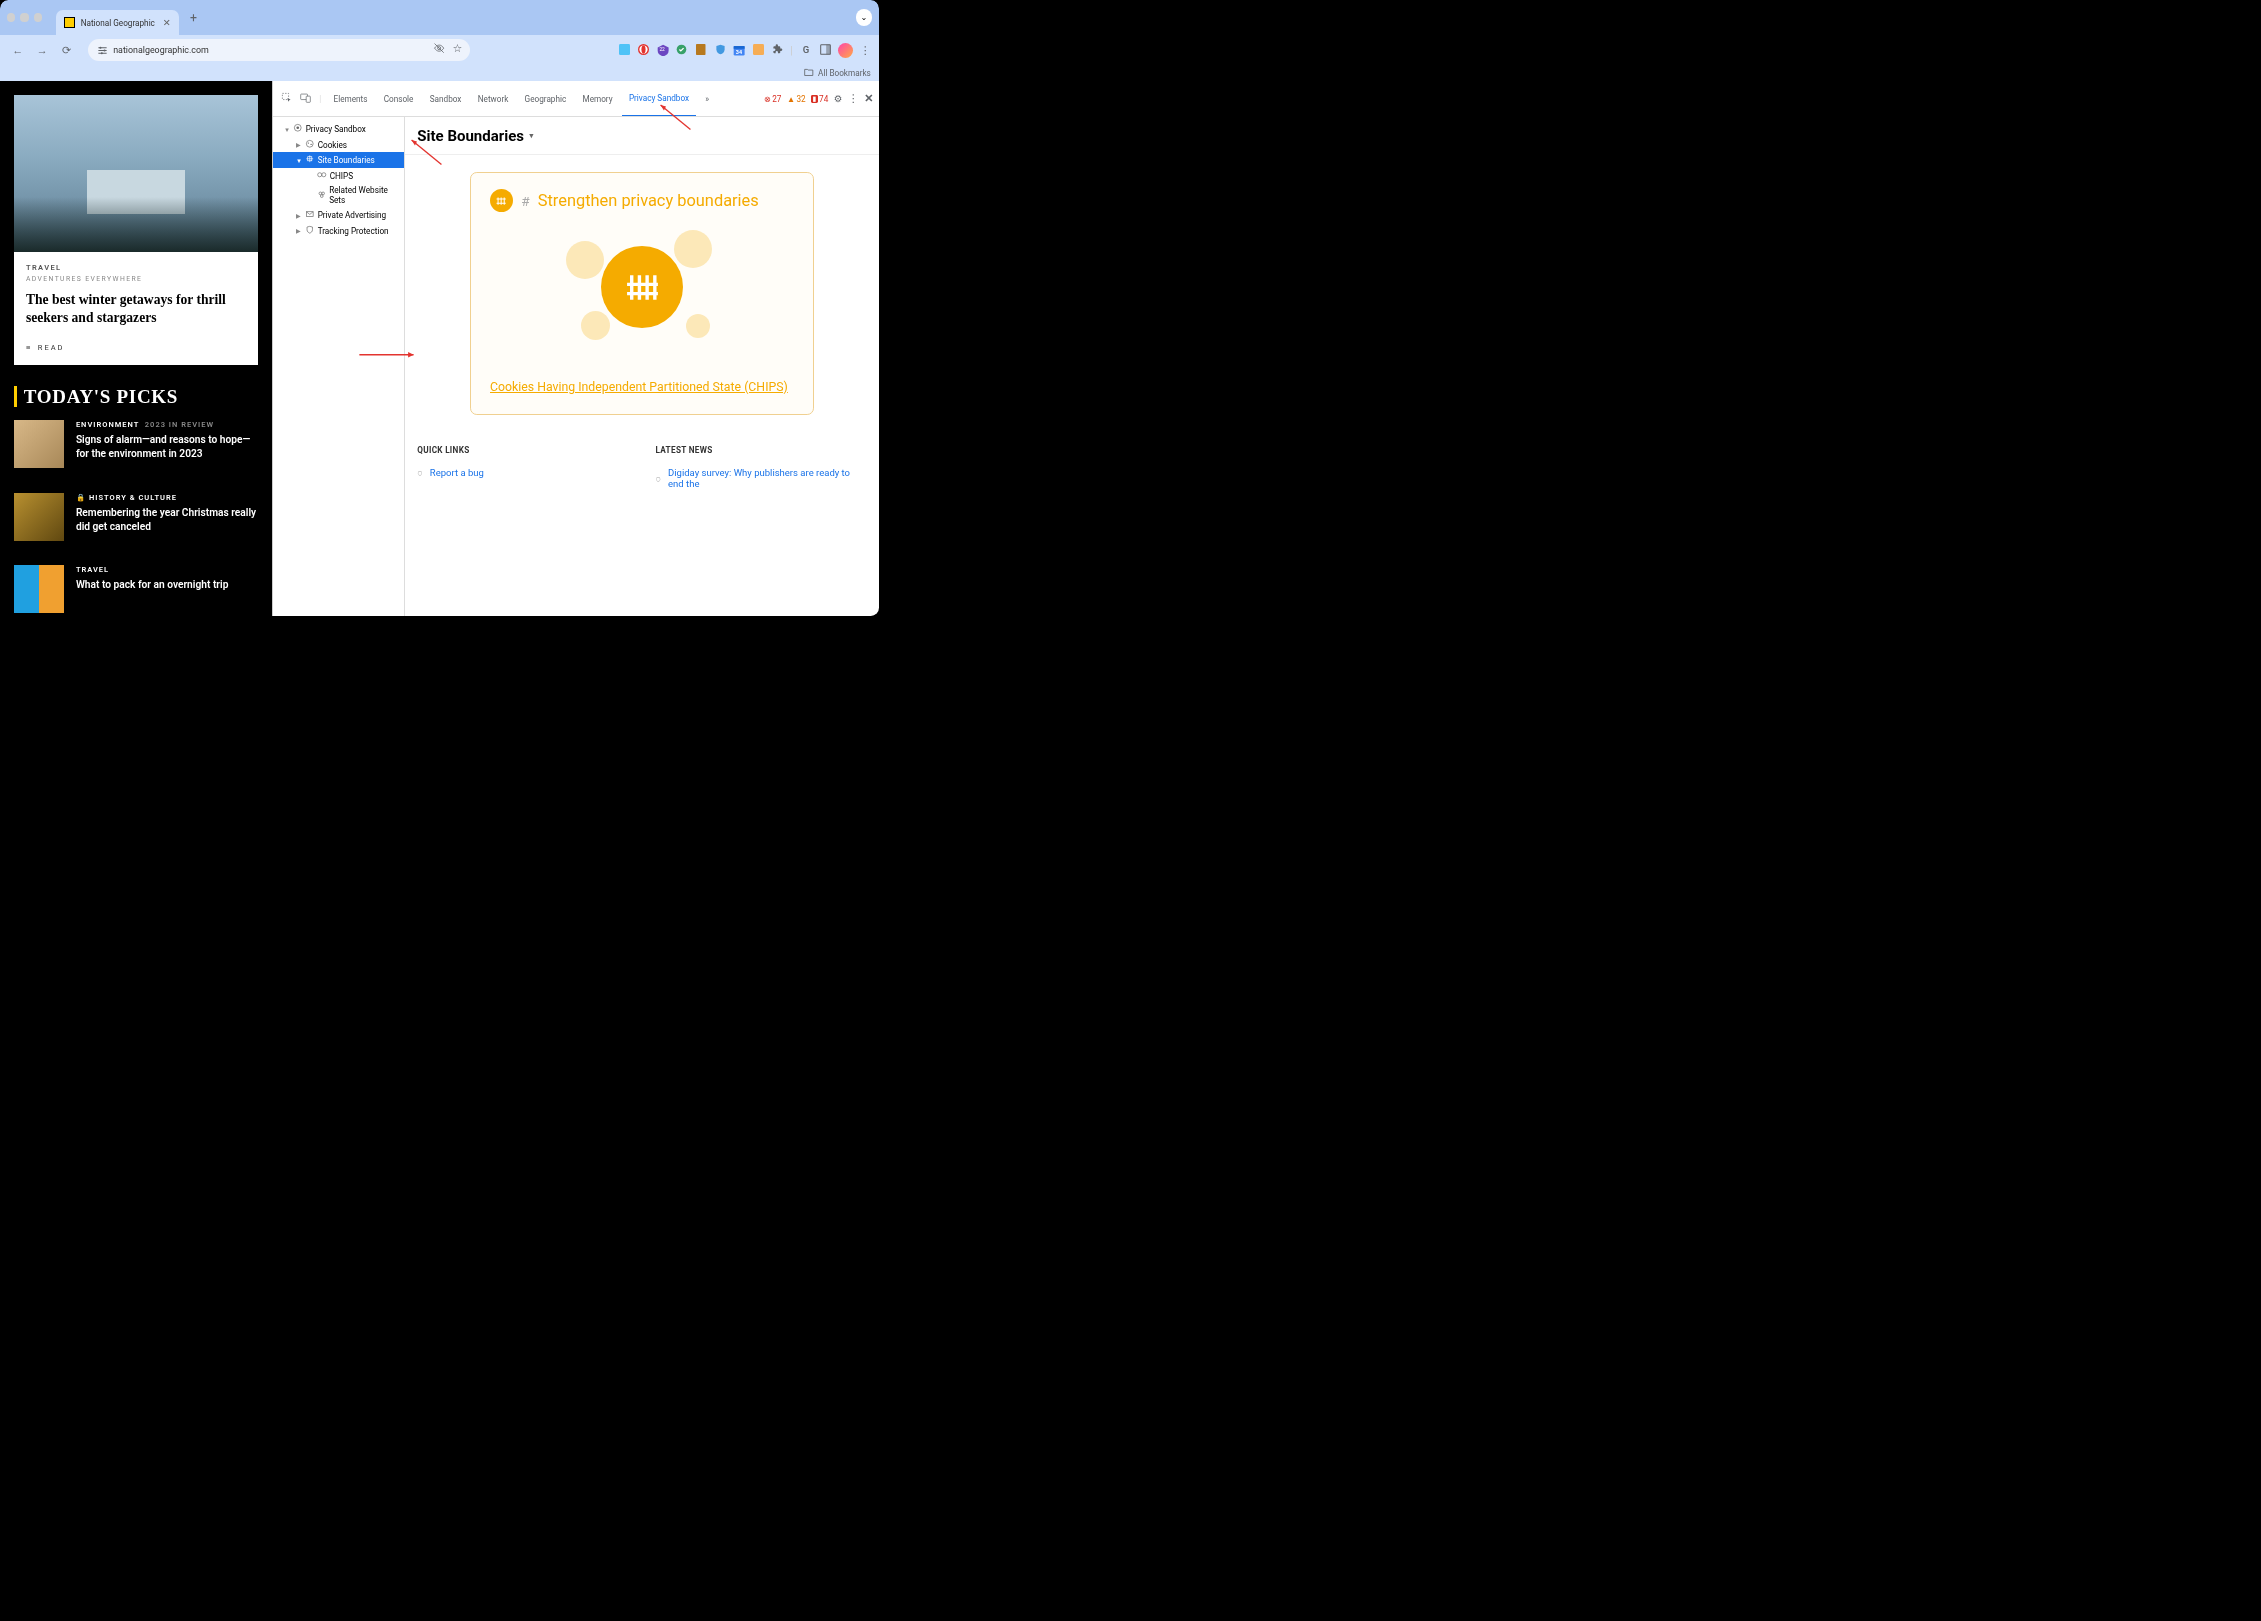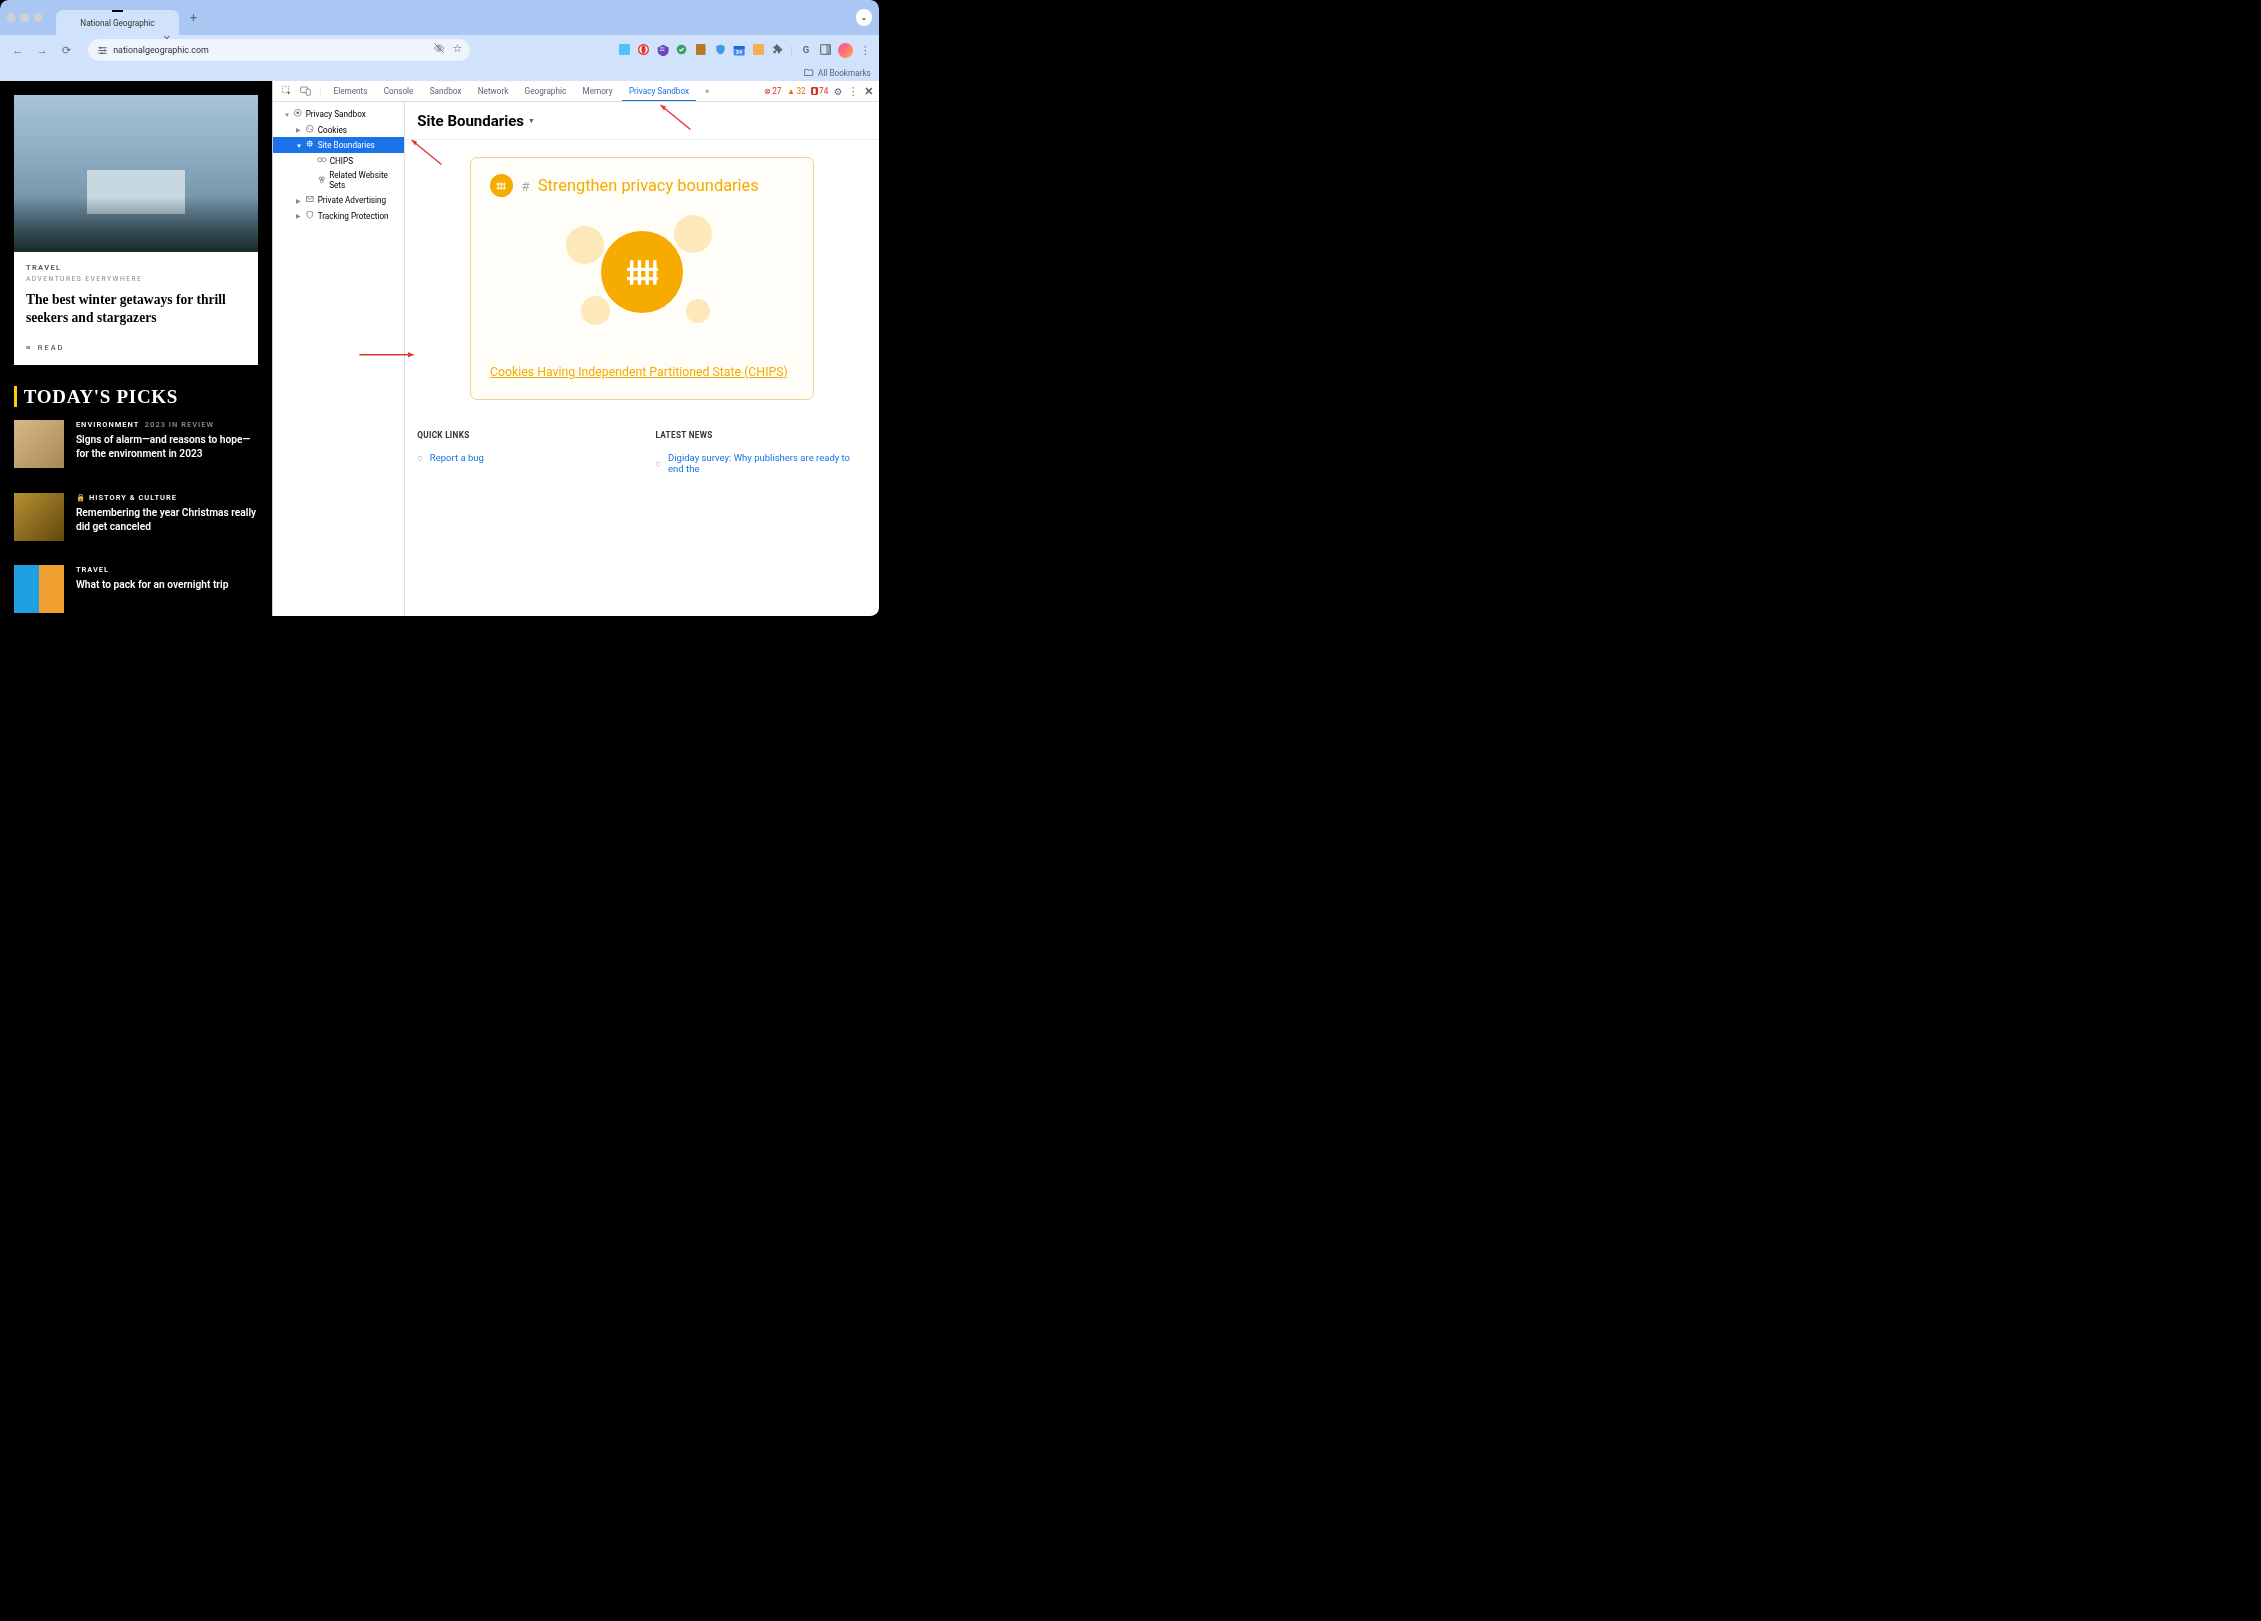--- a/index.html
+++ b/index.html
@@ -2,21 +2,21 @@
 <html style="font-size:11px"><head>
 <meta charset="utf-8">
 <style>
 * { margin: 0; padding: 0; box-sizing: border-box; font-family: -apple-system, BlinkMacSystemFont, "Segoe UI", Roboto, sans-serif; }
 body { background: #000; width: 879px; height: 616px; overflow: hidden; border-radius: 8.2px; }
 
 
 .browser-chrome { background: #aac7f3; height: 35px; display: flex; align-items: center; padding: 0 6.8px; border-radius: 8.2px 8.2px 0 0; }
 .traffic-lights { display: flex; gap: 5.5px; margin-right: 13.6px; }
 .traffic-light { width: 8.2px; height: 8.2px; border-radius: 50%; background: #d0d0d0; }
-.browser-tab { background: #d1e2fc; height: 24.5px; border-radius: 6.8px 6.8px 0 0; display: flex; align-items: center; padding: 0 8.2px; gap: 5.5px; min-width: 123px; margin-top: 10.2px; flex-direction: column; }
+.browser-tab { background: #d1e2fc; height: 24.5px; border-radius: 6.8px 6.8px 0 0; display: flex; align-items: center; padding: 0 8.2px; gap: 5.5px; min-width: 123px; margin-top: 10.2px; }
 .tab-favicon { width: 11px; height: 11px; background: #ffce00; border: 0.7px solid #000; }
 .tab-title { font-size: 8.2px; color: #333; }
 .tab-close { margin-left: auto; color: #666; font-size: 9.5px; cursor: pointer; }
 .new-tab { margin-left: 5.5px; color: #5f6368; font-size: 12.3px; padding: 2.7px 5.5px; }
 .chrome-menu { margin-left: auto; width: 16.4px; height: 16.4px; background: #fff; border-radius: 50%; display: flex; align-items: center; justify-content: center; font-size: 8.2px; }
 
 
 .toolbar { background: #d1e2fc; height: 30px; display: flex; align-items: center; padding: 0 8.2px; gap: 5.5px; }
 .nav-btn { width: 19px; height: 19px; display: flex; align-items: center; justify-content: center; color: #5f6368; cursor: pointer; border-radius: 50%; }
 .addr-bar { flex: 1; max-width: 382px; background: #eef3fc; height: 22px; border-radius: 11px; display: flex; align-items: center; padding: 0 8.2px; gap: 5.5px; margin-left: 6.8px; }
@@ -53,21 +53,21 @@
 .pick-row { display: flex; gap: 12.3px; padding: 12.3px 13.6px; }
 .pick-thumb { width: 50px; height: 48px; flex-shrink: 0; }
 .pick-meta { font-size: 7.5px; letter-spacing: 1px; font-weight: 600; }
 .pick-cat { color: #fff; }
 .pick-tag { color: #888; margin-left: 5.5px; }
 .pick-title { font-size: 10.2px; font-weight: 600; margin-top: 4.1px; line-height: 1.4; }
 .lock-icon { color: #ffce00; margin-right: 2.7px; }
 
 
 .devtools { flex: 1; background: #fff; display: flex; flex-direction: column; border-left: 0.7px solid #ccc; }
-.dt-tabs { height: 21px; display: flex; align-items: center; border-bottom: 0.7px solid #ddd; padding: 0 5.5px; gap: 2.7px; font-size: 8.2px; color: #5f6368; }
+.dt-tabs { height: 36px; display: flex; align-items: center; border-bottom: 0.7px solid #ddd; padding: 0 5.5px; gap: 2.7px; font-size: 8.2px; color: #5f6368; }
 .dt-tab { padding: 0 6.8px; height: 100%; display: flex; align-items: center; cursor: pointer; }
 .dt-tab.active { color: #1a73e8; border-bottom: 1.4px solid #1a73e8; }
 .dt-tabs-right { margin-left: auto; display: flex; align-items: center; gap: 5.5px; }
 .dt-badge { display: flex; align-items: center; gap: 1.4px; font-size: 8.2px; }
 .dt-more { font-size: 11px; }
 .dt-settings { font-size: 9.5px; }
 .dt-close { font-size: 11px; font-weight: bold; }
 
 .dt-body { flex: 1; display: flex; overflow: hidden; }
 .dt-tree { width: 132px; border-right: 0.7px solid #ddd; font-size: 8.2px; padding: 4.1px 0; }

